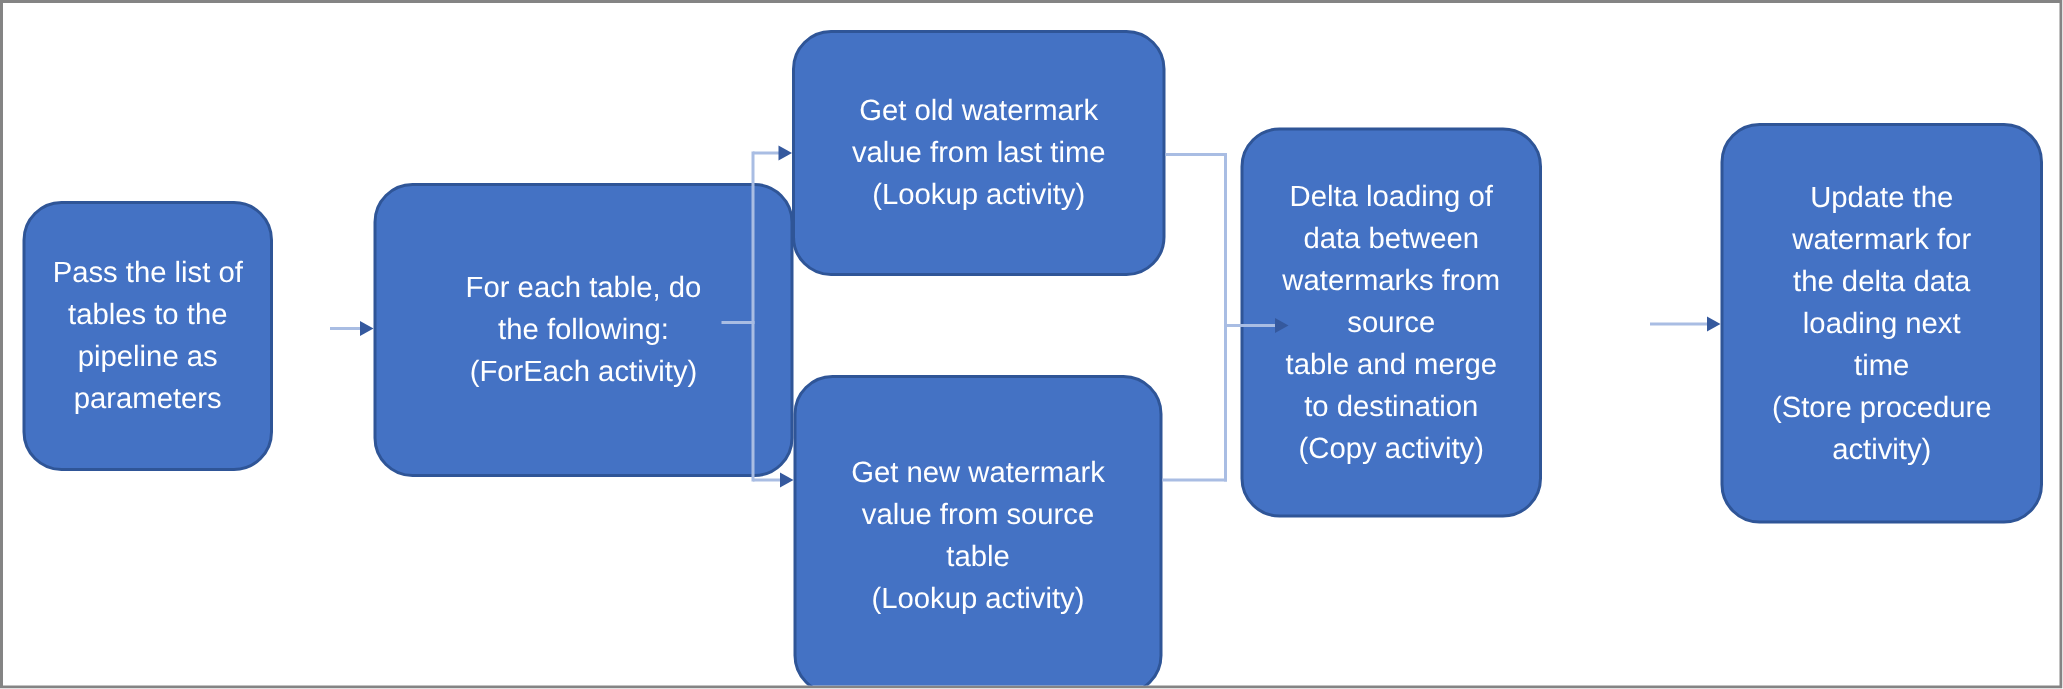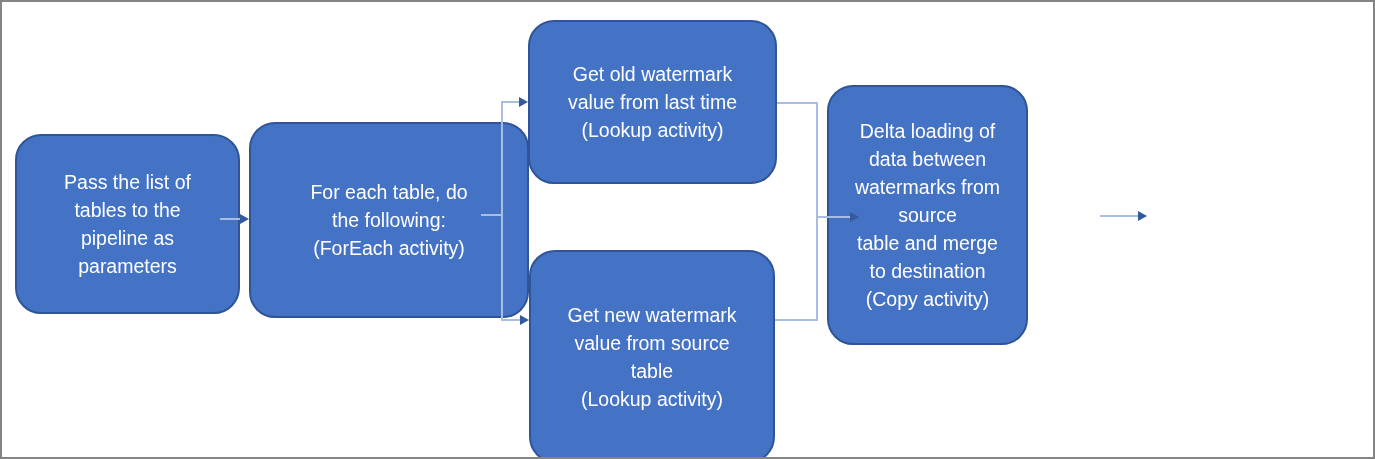--- a/index.html
+++ b/index.html
@@ -43,21 +43,21 @@
   .cline.v { width: 2px; }
   .ahead {
     position: absolute;
     width: 0;
     height: 0;
     border-top: 5px solid transparent;
     border-bottom: 5px solid transparent;
     border-left: 9px solid var(--arrowhead, #35599E);
   }
   
-  #n0 { left: 13px;   top: 132px; width: 225px; height: 180px; }
+  #n0 { left: 13px;   top: 132px; width: 167px; height: 180px; }
   #n1 { left: 247px;  top: 120px; width: 280px; height: 196px; }
   #n2 { left: 526px;  top: 18px;  width: 249px; height: 164px; }
   #n3 { left: 527px;  top: 248px; width: 246px; height: 213px; }
   #n4 { left: 825px;  top: 83px;  width: 201px; height: 260px; }
   #n5 { left: 1145px; top: 80px;  width: 215px; height: 267px; }
 </style>
 </head>
 <body>
 
 <div class="frame">
@@ -86,20 +86,29 @@
   </div>
   <div class="node" id="n4">
     <span class="label">Delta loading of
 data between
 watermarks from
 source
 table and merge
 to destination
 (Copy activity)</span>
   </div>
+  <div class="node" id="n5">
+    <span class="label">Update the
+watermark for
+the delta data
+loading next
+time
+(Store procedure
+activity)</span>
+  </div>
 
   <div class="cline h" style="left:218px; top:216px; width:22px;"></div>
   <div class="ahead" style="left:238px; top:212px;"></div>
 
   <div class="cline h" style="left:479px; top:212px; width:22px;"></div>
   <div class="cline v" style="left:499px; top:99px; height:220px;"></div>
   <div class="cline h" style="left:500px; top:99px; width:18px;"></div>
   <div class="ahead" style="left:517px; top:95px;"></div>
   <div class="cline h" style="left:500px; top:317px; width:19px;"></div>
   <div class="ahead" style="left:518px; top:313px;"></div>

